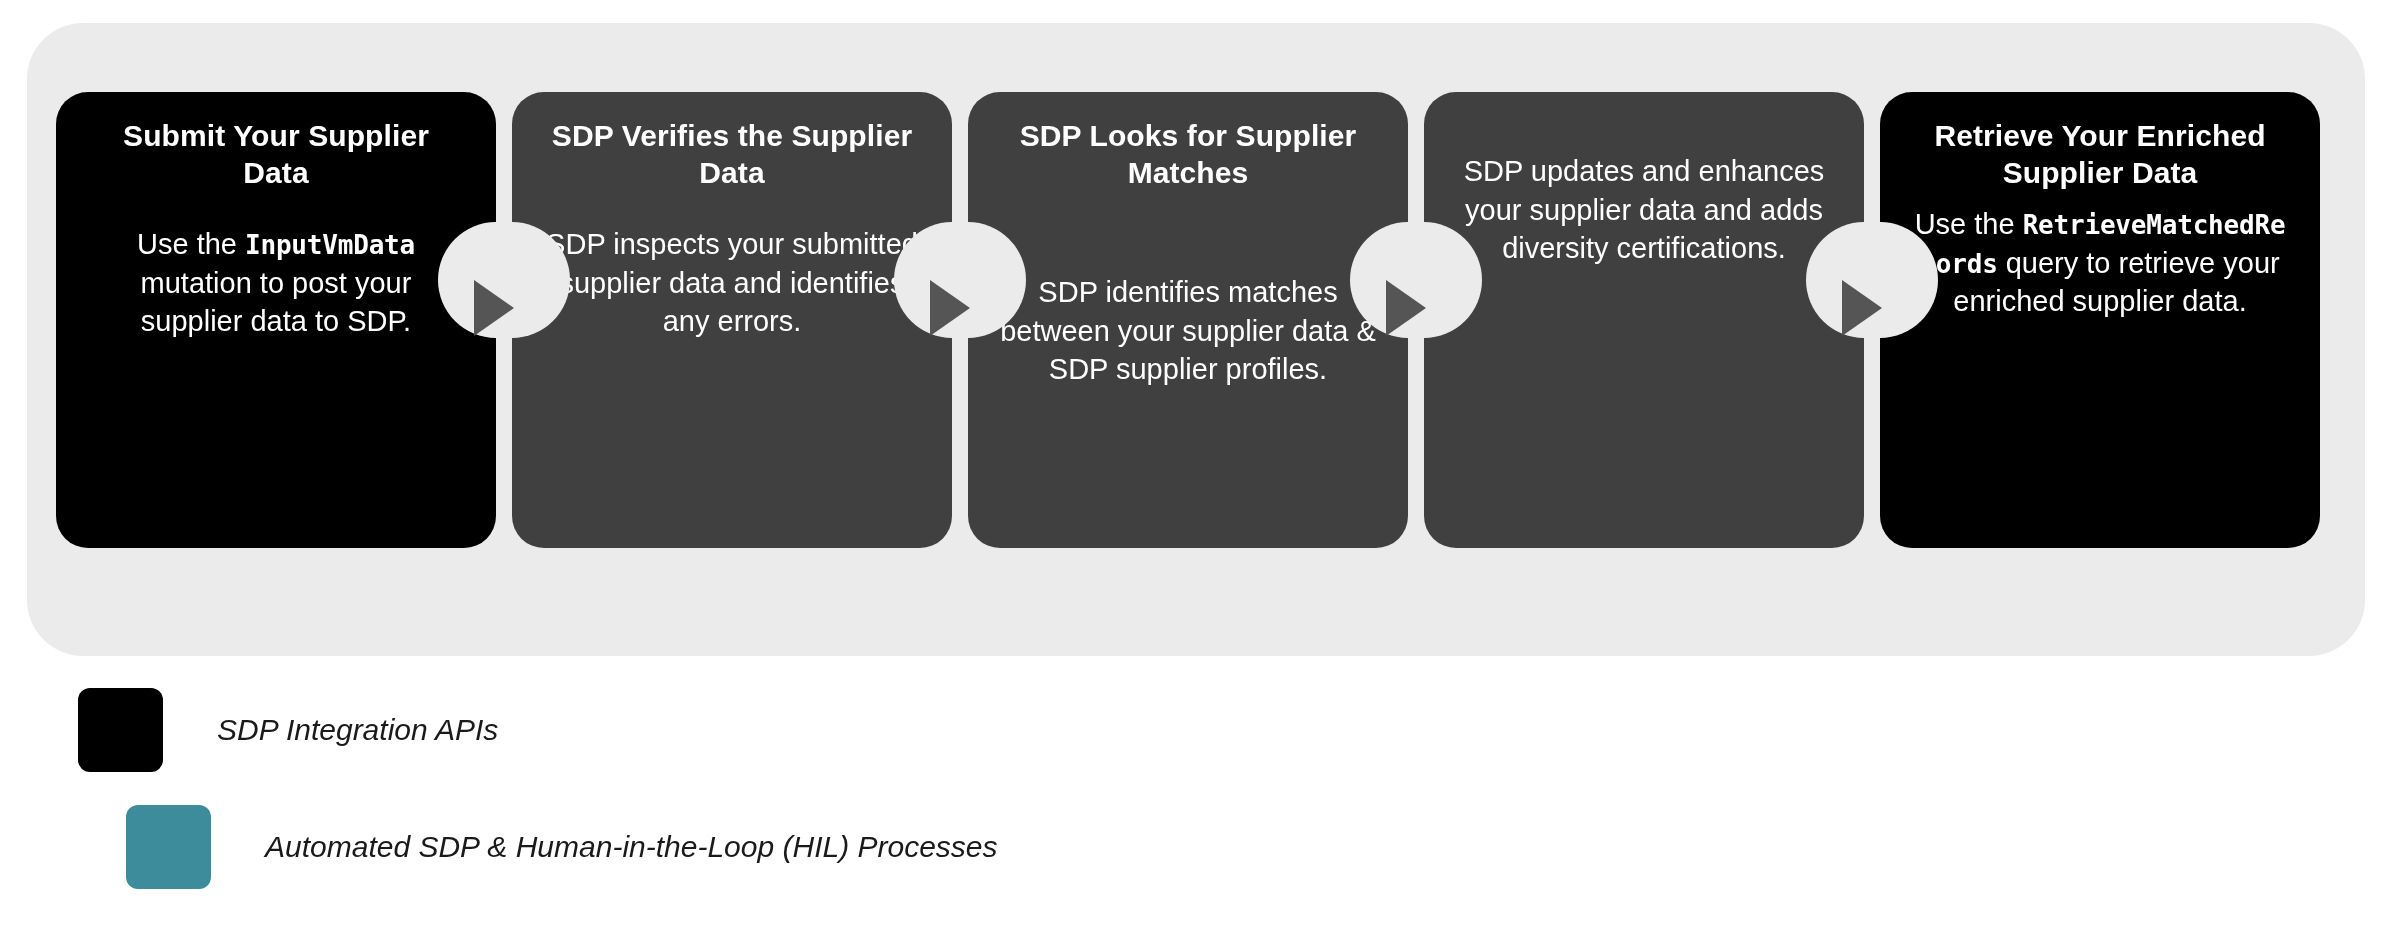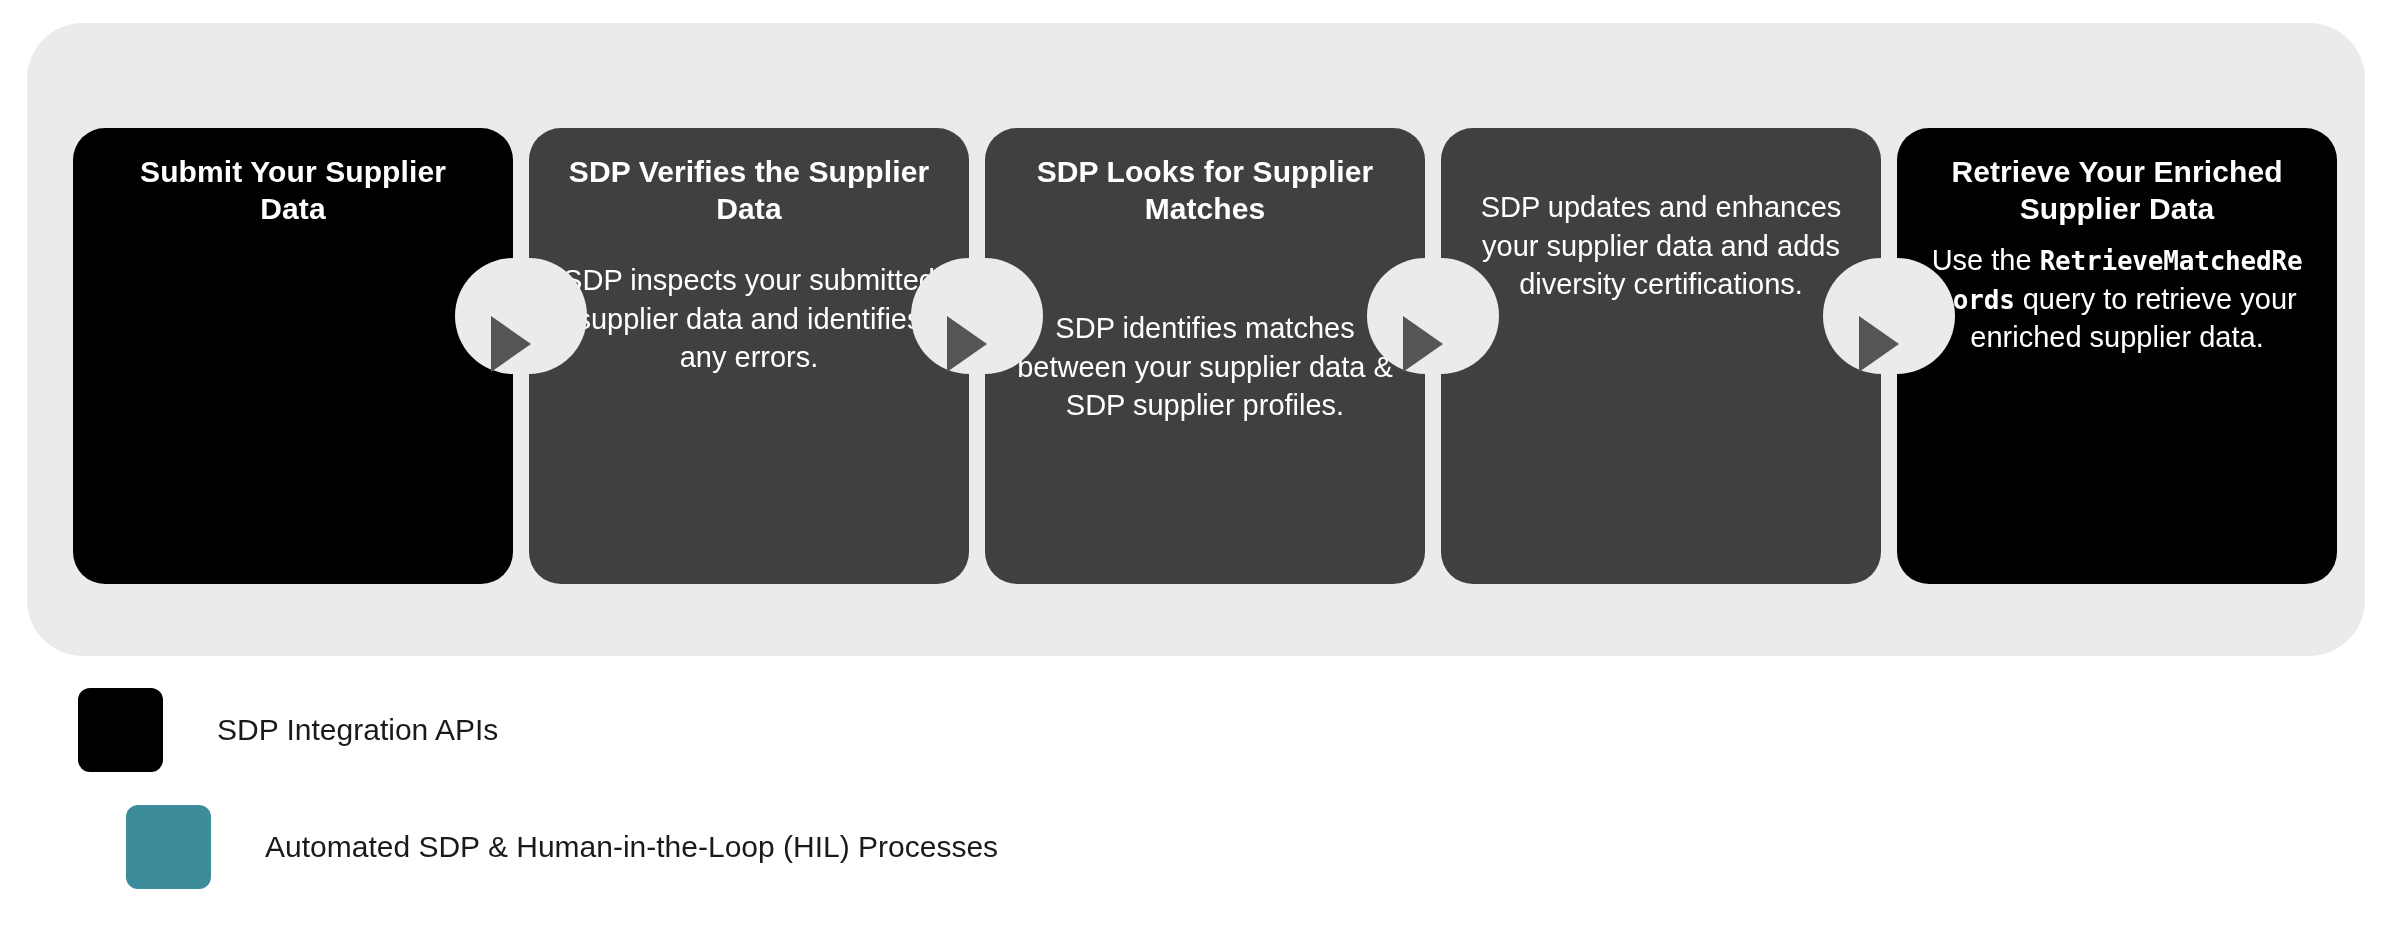--- a/index.html
+++ b/index.html
@@ -23,25 +23,24 @@
     top: 23px;
     width: 2338px;
     height: 633px;
     background: #ebebeb;
     border-radius: 56px;
   }
 
   
   #flow-row {
     position: absolute;
-    left: 46px;
+    left: 29px;
     top: 69px;
     width: 2264px;
     height: 456px;
-    margin-top: 36px;
   }
 
   .flow-card {
     position: absolute;
     top: 0;
     width: 440px;
     height: 456px;
     border-radius: 32px;
     box-sizing: border-box;
     padding: 26px 30px 20px 30px;
@@ -110,20 +109,21 @@
   #legend {
     position: absolute;
     left: 78px;
     top: 688px;
     width: 1400px;
   }
   .legend-row {
     display: flex;
     align-items: center;
     height: 84px;
+    font-style: italic;
   }
   .legend-row + .legend-row { margin-top: 33px; margin-left: 48px; }
   .legend-swatch {
     width: 85px;
     height: 84px;
     border-radius: 12px;
     flex: none;
   }
   .legend-swatch.black { background: #000000; }
   .legend-swatch.teal  { background: #3c8c9c; }
@@ -138,20 +138,21 @@
 <body>
 
 <div id="diagram-panel">
 
   <div id="flow-row">
 
     <div class="flow-card black" style="left:0px;">
       <div class="notch right"></div>
       <div class="card-title">Submit Your Supplier Data</div>
       <div class="gap-lg"></div>
+      <div class="card-body"><span>Use the </span><code>InputVmData</code><span> mutation to post your supplier data to SDP.</span></div>
     </div>
 
     <div class="flow-card teal" style="left:456px;">
       <div class="notch left"></div>
       <div class="notch right"></div>
       <div class="card-title">SDP Verifies the Supplier Data</div>
       <div class="gap-lg"></div>
       <div class="card-body">SDP inspects your submitted supplier data and identifies any errors.</div>
     </div>
 

